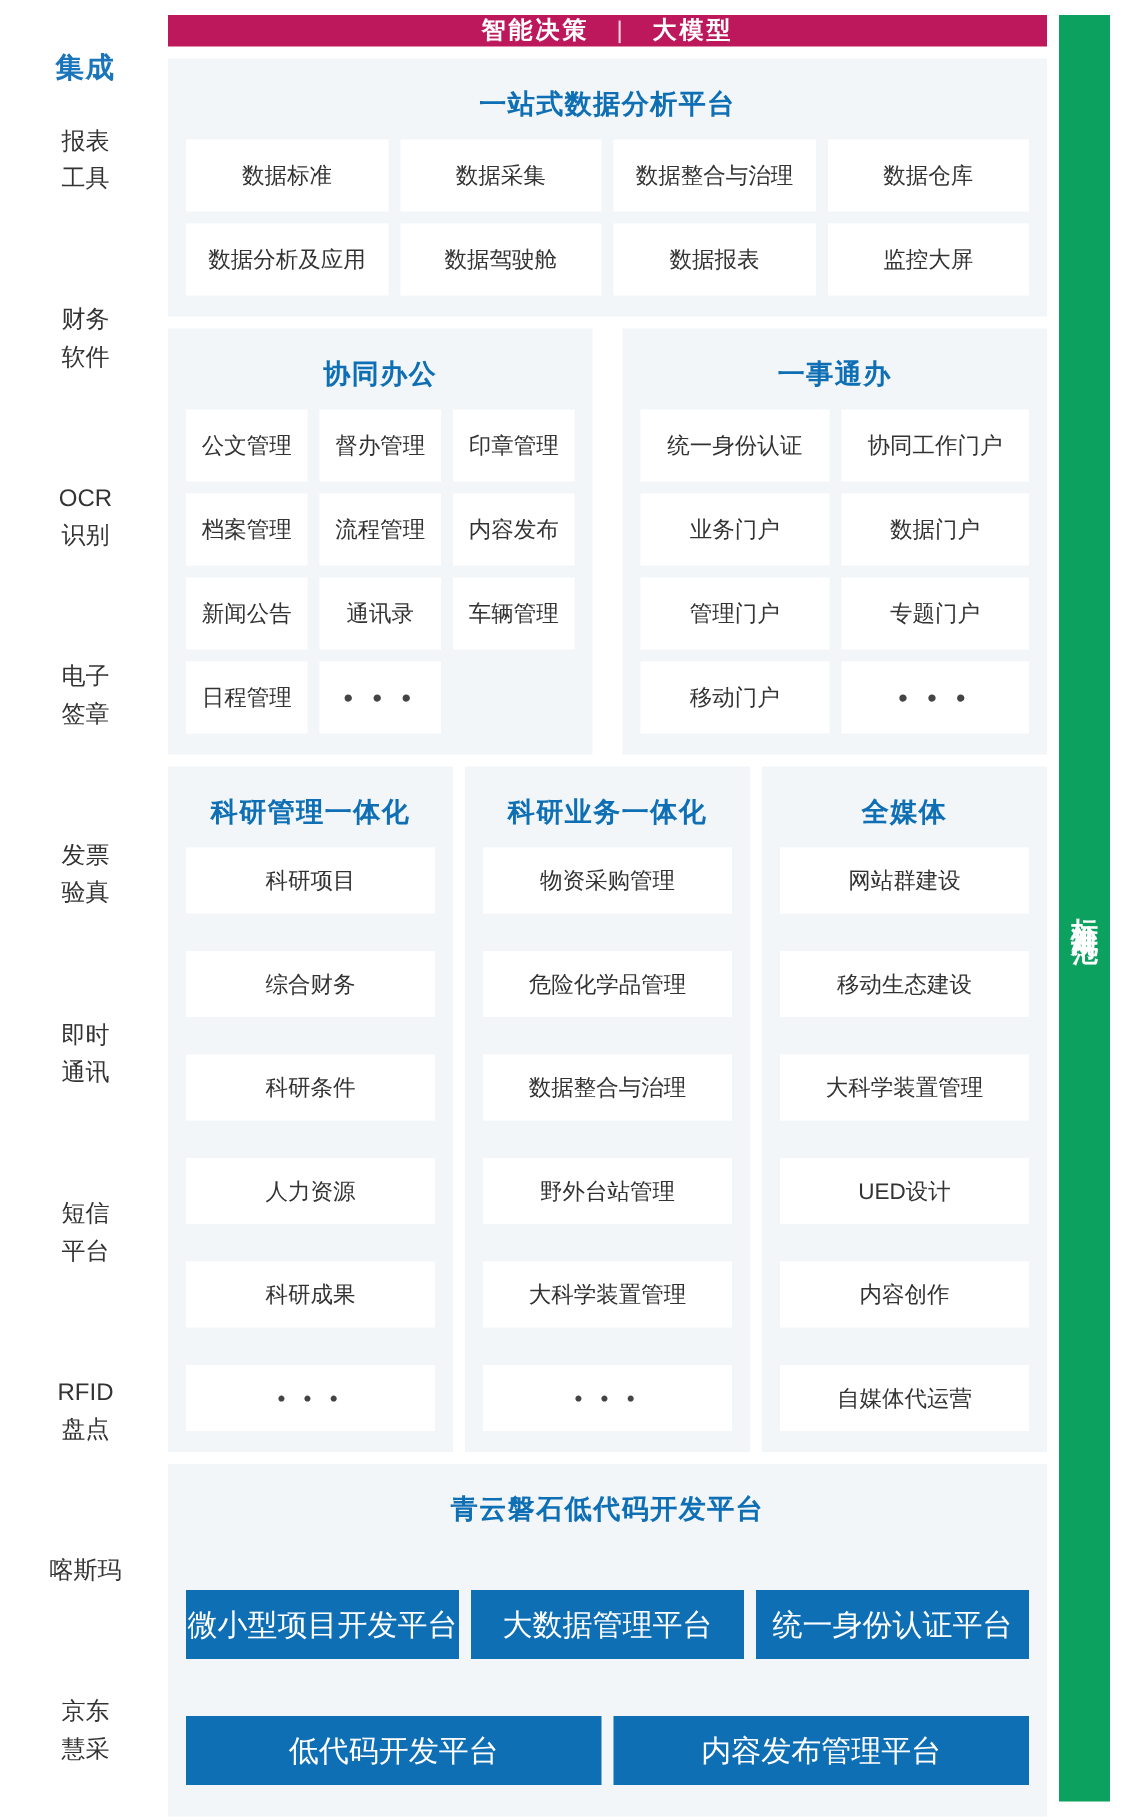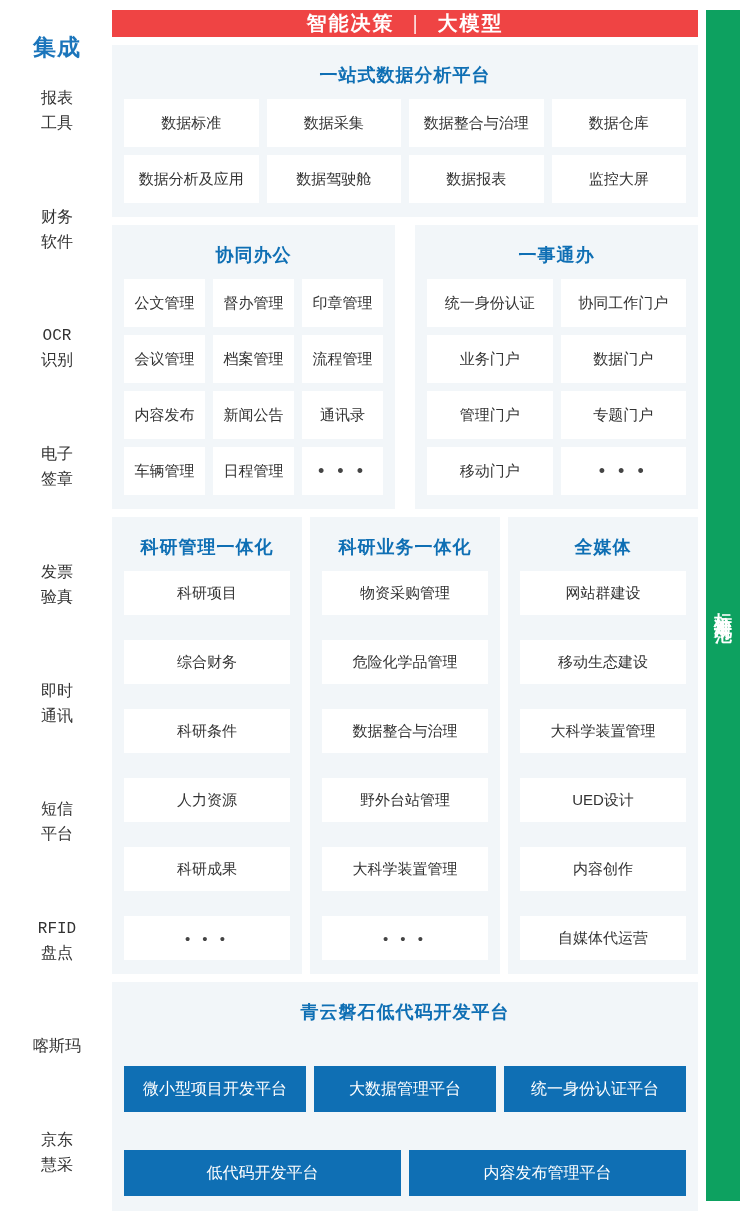--- a/index.html
+++ b/index.html
@@ -20,60 +20,59 @@
   
   .sidebar {
     width: 94px;
     flex: 0 0 94px;
     display: flex;
     flex-direction: column;
     background: #ffffff;
   }
   .sidebar-title {
     color: #1b75bb;
-    font-size: 23px;
+    font-size: 19px;
     font-weight: bold;
     text-align: center;
     letter-spacing: 1px;
     padding: 22px 0 20px 0;
   }
   .sidebar-list {
     flex: 1;
     display: flex;
     flex-direction: column;
     justify-content: space-between;
     padding-bottom: 18px;
-    font-family: Liberation Mono, monospace;
   }
   .sidebar-item {
     text-align: center;
     font-size: 16px;
     color: #333333;
     line-height: 25px;
     padding: 4px 0;
   }
 
   
   .main {
     flex: 1;
     display: flex;
     flex-direction: column;
     gap: 8px;
     min-width: 0;
   }
 
   .topbar {
-    background: #ef4444;
+    background: #be185d;
     color: #ffffff;
     height: 54px;
     display: flex;
     align-items: center;
     justify-content: center;
     gap: 18px;
-    font-size: 20px;
+    font-size: 16px;
     font-weight: bold;
     letter-spacing: 2px;
   }
   .topbar .sep { font-weight: normal; opacity: .85; }
 
   .panel {
     background: #f2f6f9;
     padding: 12px 12px 14px 12px;
   }
   .panel-title {
@@ -127,21 +126,21 @@
   .lowcode .row {
     display: grid;
     gap: 8px;
     margin-bottom: 8px;
   }
   .lowcode .row-3 { grid-template-columns: repeat(3, 1fr); }
   .lowcode .row-2 { grid-template-columns: repeat(2, 1fr); }
   .btn {
     background: #0f6fb4;
     color: #ffffff;
-    font-size: 16px;
+    font-size: 20px;
     height: 46px;
     display: flex;
     align-items: center;
     justify-content: center;
     white-space: nowrap;
     margin-top: 30px;
   }
 
   
   .rail {
@@ -223,21 +222,20 @@
       </div>
     </div>
 
     <div class="two-col">
       <div class="panel">
         <div class="panel-title">协同办公</div>
         <div class="grid grid-3">
           <div class="cell">公文管理</div>
           <div class="cell">督办管理</div>
           <div class="cell">印章管理</div>
-          <div class="cell">会议管理</div>
           <div class="cell">档案管理</div>
           <div class="cell">流程管理</div>
           <div class="cell">内容发布</div>
           <div class="cell">新闻公告</div>
           <div class="cell">通讯录</div>
           <div class="cell">车辆管理</div>
           <div class="cell">日程管理</div>
           <div class="cell dots">• • •</div>
         </div>
       </div>

